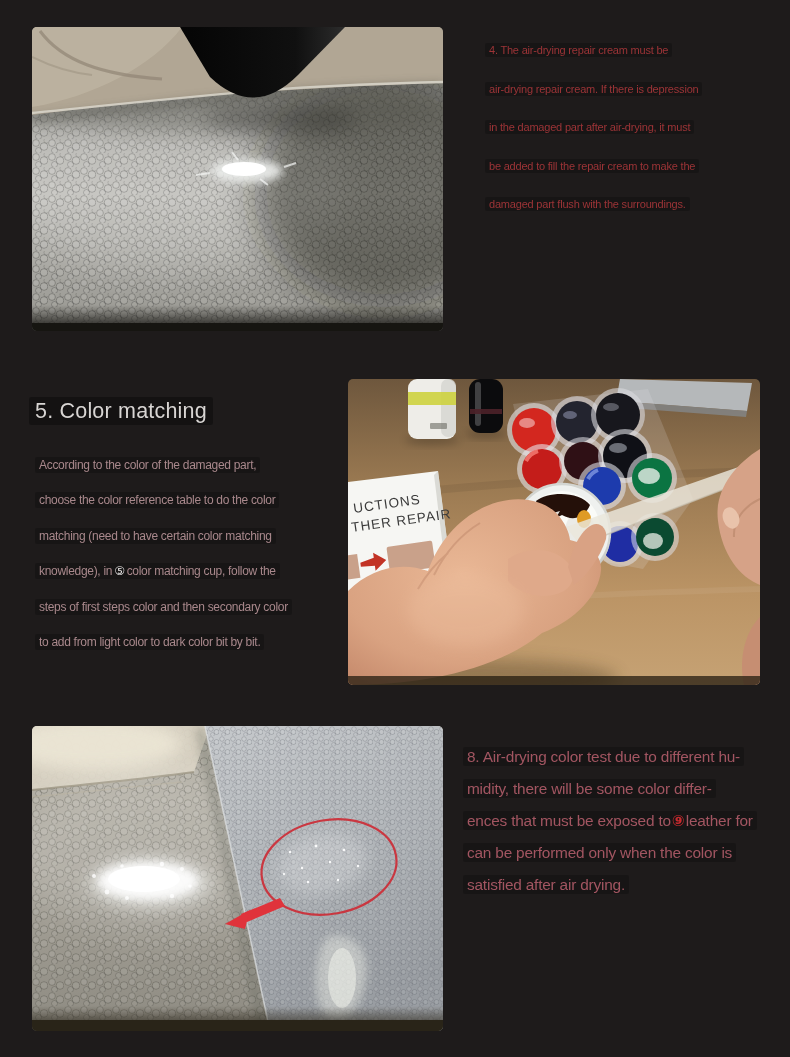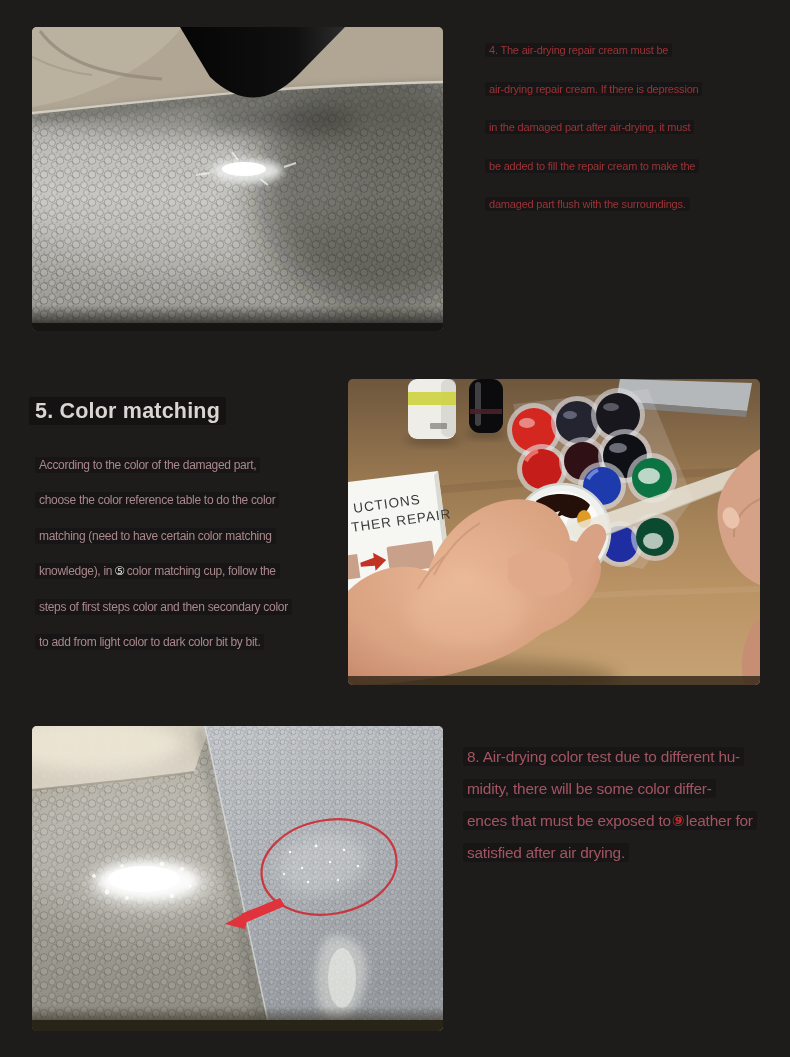--- a/index.html
+++ b/index.html
@@ -12,21 +12,21 @@
   .canvas{position:absolute;inset:0;}
   .photo{position:absolute;border-radius:5px;overflow:hidden;background:#111;}
   #photo1{left:32px;top:27px;width:411px;height:304px;}
   #photo2{left:348px;top:379px;width:412px;height:306px;}
   #photo3{left:32px;top:726px;width:411px;height:305px;}
   .tblock{position:absolute;}
   .ln{white-space:nowrap;}
   .sm{background:rgba(0,0,0,0.22);padding:1px 4px;margin-left:-4px;border-radius:2px;}
   #step4{left:489px;top:31px;font-size:11px;letter-spacing:-0.2px;color:#9d3437;width:310px;}
   #step4 .ln{line-height:38.6px;height:38.6px;}
-  #sec5h{left:35px;top:399px;font-size:21.5px;color:#d8d5d3;letter-spacing:0.2px;font-weight:bold;}
+  #sec5h{left:35px;top:399px;font-size:21.5px;color:#d8d5d3;letter-spacing:0.2px;}
   #sec5h .smh{background:rgba(0,0,0,0.3);padding:2px 6px;margin-left:-6px;border-radius:2px;}
   #sec5b{left:39px;top:448px;font-size:12px;letter-spacing:-0.3px;color:#a9888c;width:300px;}
   #sec5b .ln{line-height:35.4px;height:35.4px;}
   #step6{left:467px;top:741px;font-size:15.4px;letter-spacing:-0.2px;color:#a25561;width:320px;}
   #step6 .ln{line-height:32px;height:32px;}
   .b5{color:#eceaea;margin:0 2px;}
   .b9{color:#c52a2e;font-weight:bold;margin:0 1px;}
   svg{display:block;}
 </style>
 </head>
@@ -337,16 +337,17 @@
       </g>
       <rect x="0" y="280" width="411" height="25" fill="url(#p3bot)"></rect>
       <rect x="0" y="294" width="411" height="11" fill="#292418"></rect>
     </svg>
   </div>
 
   <div class="tblock" id="step6">
     <div class="ln"><span class="sm">8. Air-drying color test due to different hu-</span></div>
     <div class="ln"><span class="sm">midity, there will be some color differ-</span></div>
     <div class="ln"><span class="sm"><span>ences that must be exposed to</span><span class="b9">⑨</span><span>leather for</span></span></div>
+    <div class="ln"><span class="sm">can be performed only when the color is</span></div>
     <div class="ln"><span class="sm">satisfied after air drying.</span></div>
   </div>
 
 </div>
 
 </body></html>

